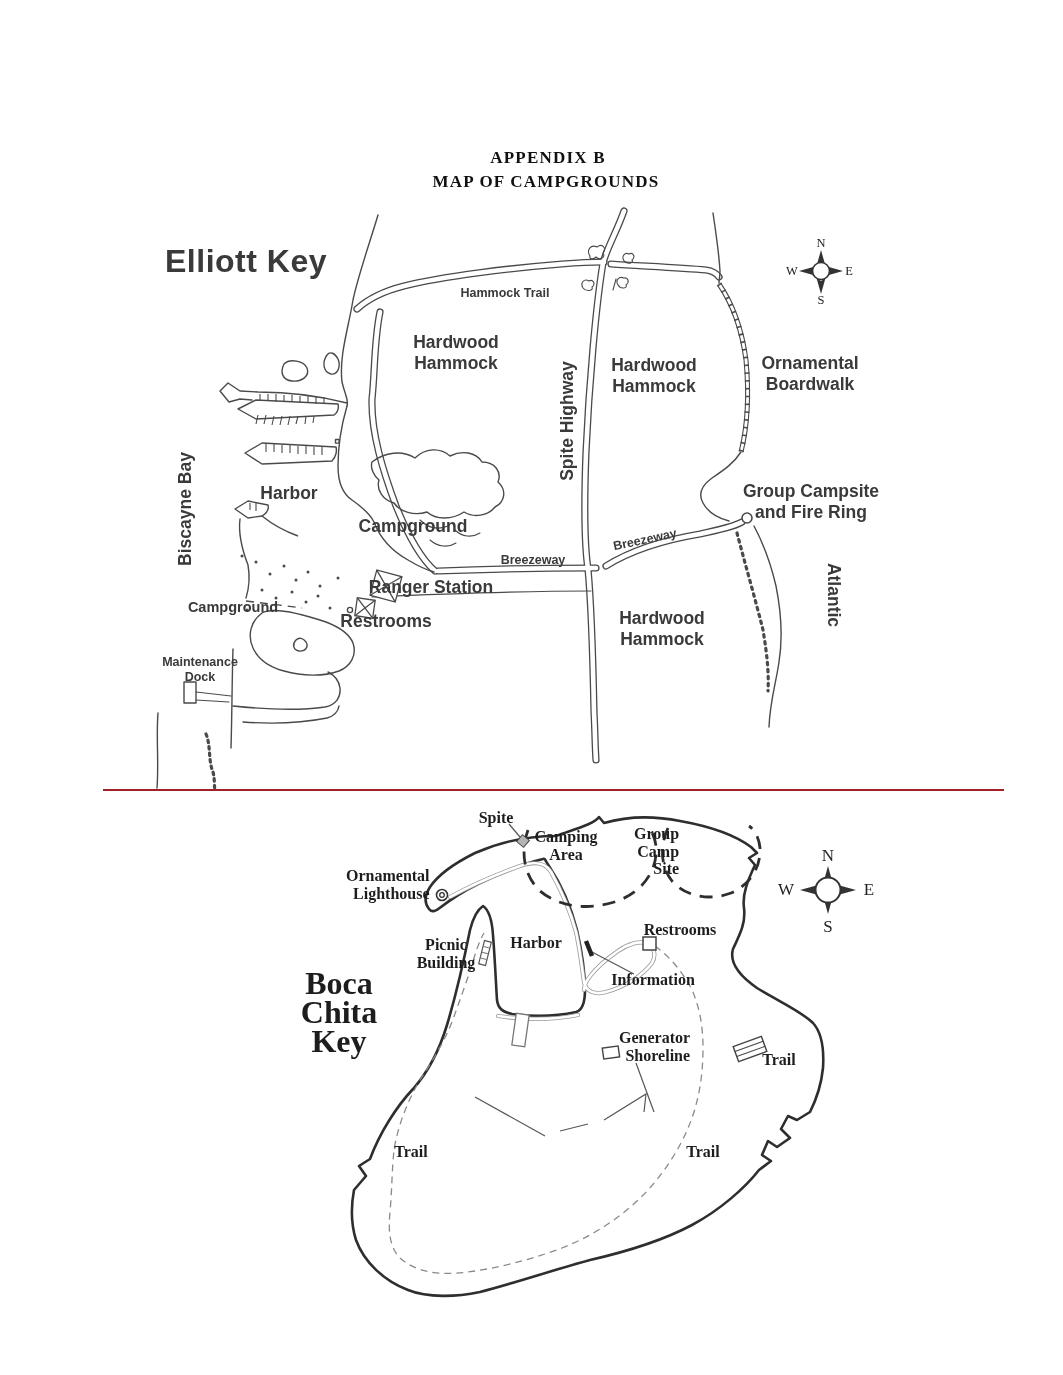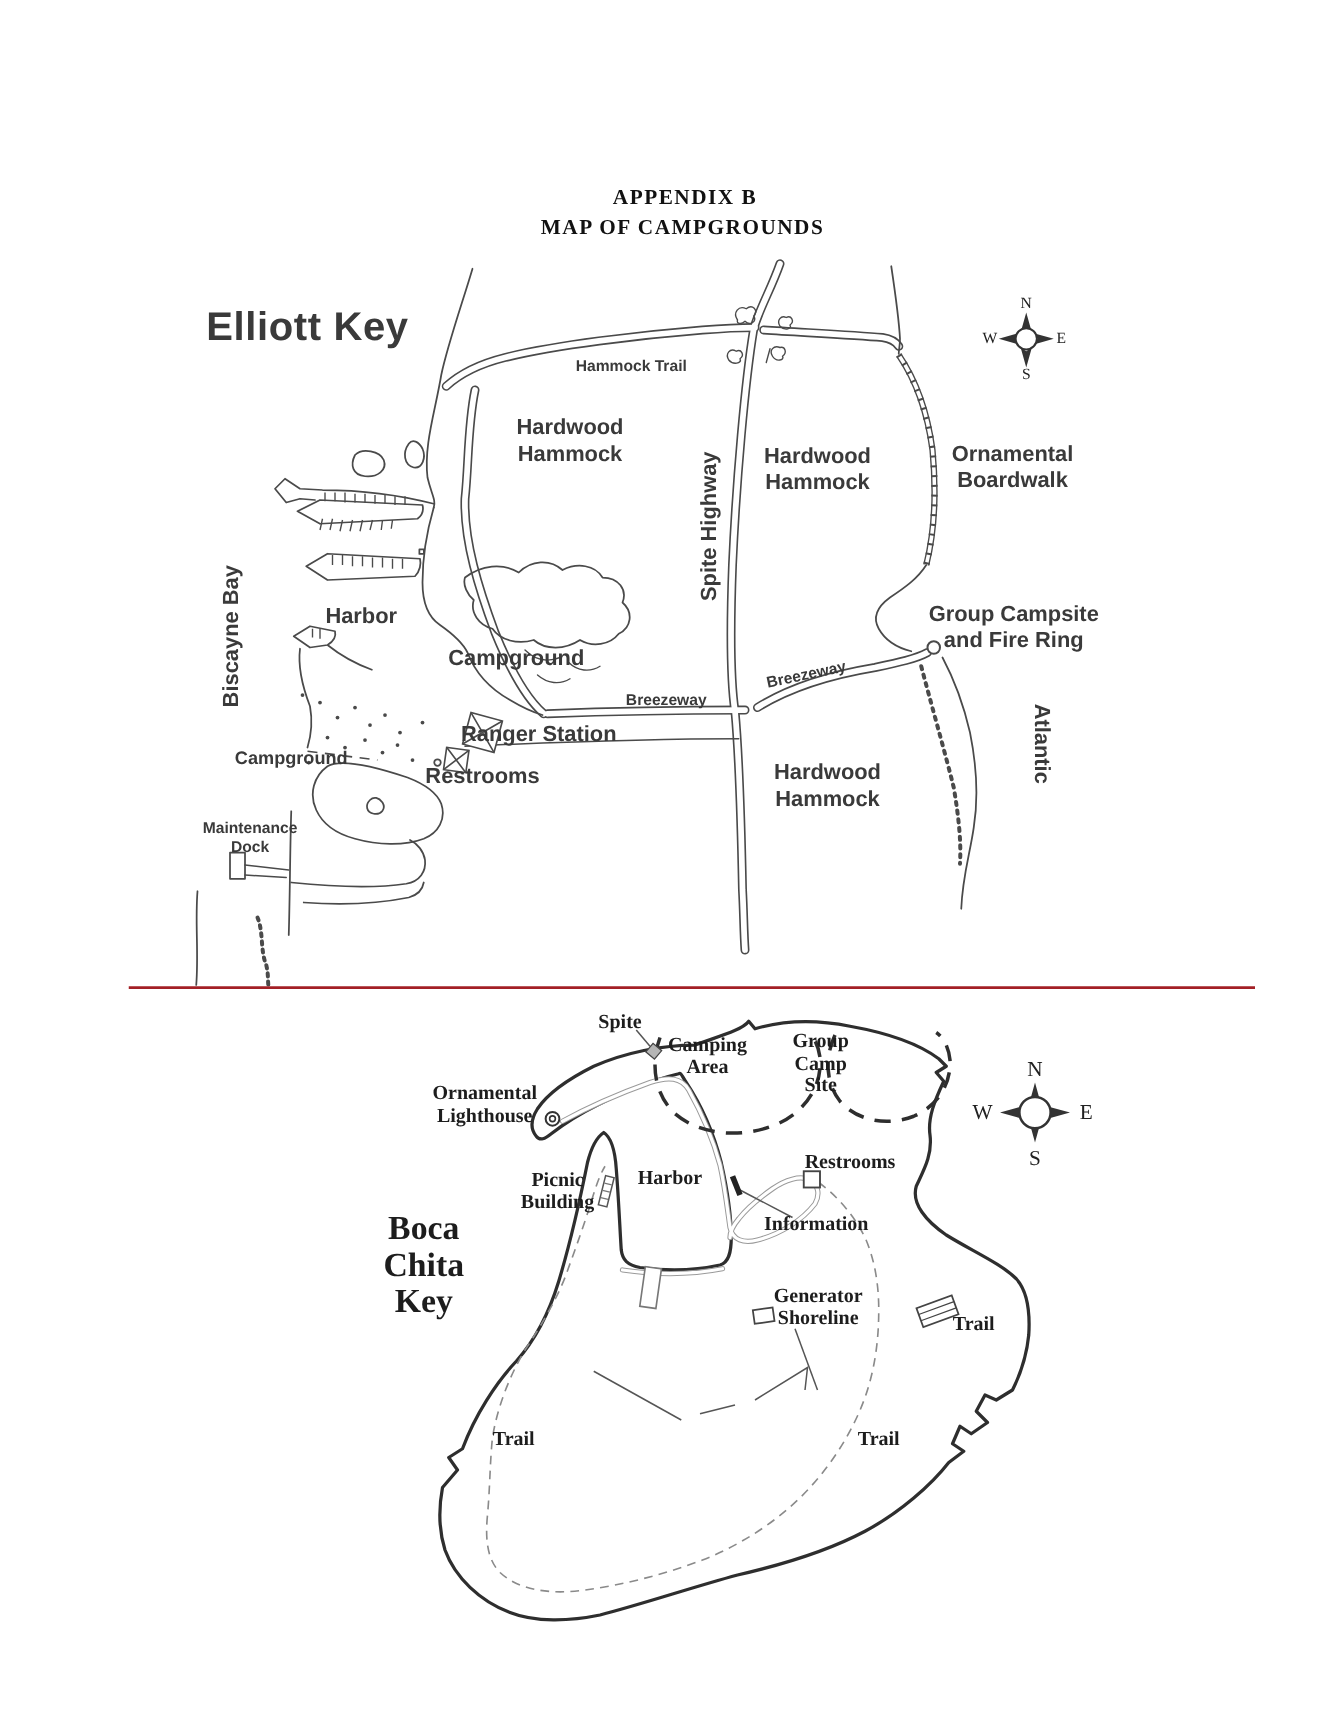--- a/index.html
+++ b/index.html
@@ -10,22 +10,22 @@
       font-weight:bold;color:#3a3a3a;white-space:pre-line;text-align:center;line-height:1.18;}
   .s28{font-size:32px;letter-spacing:.5px;}
   .s17{font-size:17.5px;line-height:20.5px;}
   .s14{font-size:14.5px;}
   .s12{font-size:12.5px;}
   .rotccw{transform:translate(-50%,-50%) rotate(-90deg);}
   .rotcw{transform:translate(-50%,-50%) rotate(90deg);}
   .rot12{transform:translate(-50%,-50%) rotate(-12deg);}
   .serif{font-family:"Liberation Serif",serif;color:#1d1d1d;}
   .s16s{font-size:16px;line-height:17.5px;}
-  .s27s{font-size:27px;line-height:29px;}
-  .leftal{transform:translate(0,-50%);text-align:center;}
+  .s27s{font-size:32px;line-height:29px;}
+  .leftal{transform:translate(0,-50%);text-align:right;}
   .ttl{position:absolute;transform:translate(-50%,-50%);font-family:"Liberation Serif",serif;
        font-weight:bold;font-size:17px;letter-spacing:1.2px;color:#111;white-space:nowrap;}
   .cmp{position:absolute;transform:translate(-50%,-50%);font-family:"Liberation Serif",serif;
        color:#222;font-weight:normal;}
   .c12{font-size:12.5px;}
   .c17{font-size:17px;}
 </style>
 </head>
 <body>
 

